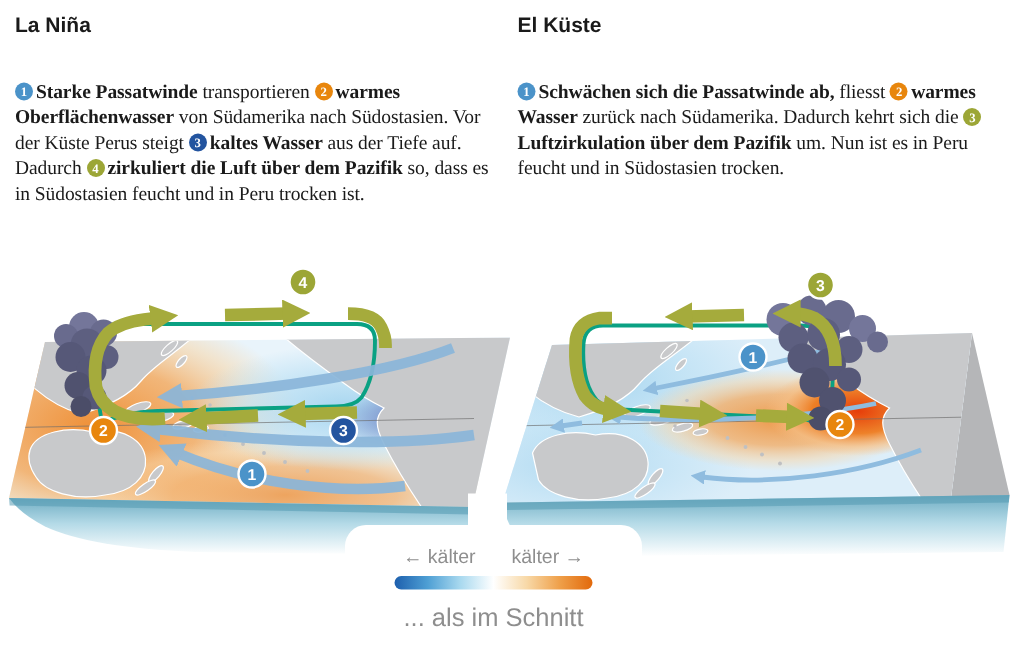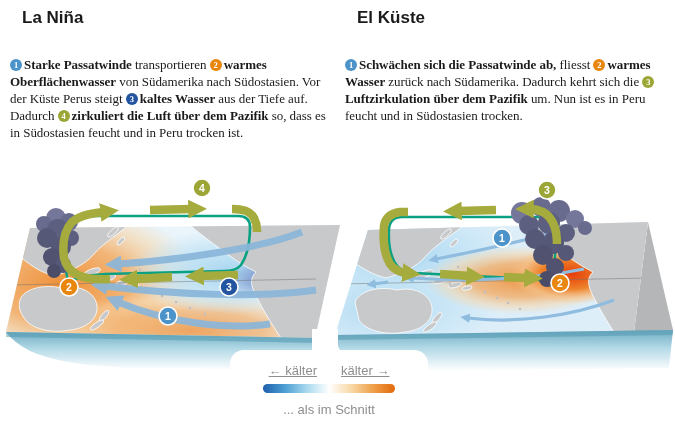--- a/index.html
+++ b/index.html
@@ -4,37 +4,37 @@
 <style>
   html,body{margin:0;padding:0;}
   body{
     width:675px;height:432px;background:#ffffff;position:relative;overflow:hidden;
     font-family:"Liberation Sans",sans-serif;color:#1a1a1a;
   }
   .canvas{position:absolute;inset:0;}
   .col{position:absolute;top:8px;width:326px;}
   .col.left{left:10px;}
   .col.right{left:345px;width:324px;}
-  .panel-title{font-size:17px;font-weight:bold;margin:0 0 28px 12px;letter-spacing:0;}
+  .panel-title{font-size:14px;font-weight:bold;margin:0 0 28px 0;letter-spacing:0;}
   .desc{font-size:13px;line-height:17px;margin:0;letter-spacing:-0.05px;font-family:Liberation Serif, serif;}
   .desc .b{font-weight:bold;}
   .badge{
     display:inline-block;width:12px;height:12px;border-radius:50%;
     color:#fff;font-size:8.5px;font-weight:bold;text-align:center;line-height:12px;
     vertical-align:1px;margin:0 2px 0 0;
   }
   .diagram{position:absolute;left:0;top:172px;width:675px;height:260px;}
   .legend-stem{position:absolute;left:312px;top:329px;width:26px;height:24px;background:#fff;z-index:5;}
   .legend{
     position:absolute;left:230px;top:350px;width:198px;height:76px;background:#fff;
     border-radius:14px;z-index:6;
   }
-  .legend-labels{display:flex;justify-content:center;gap:24px;margin-top:13px;font-size:13px;color:#8e8e8e;text-decoration:underline;}
+  .legend-labels{display:flex;justify-content:center;gap:24px;margin-top:13px;font-size:13px;color:#8e8e8e;}
   .scale-bar{width:132px;height:9px;border-radius:5px;margin:6px auto 0 auto;background:#ccc;}
-  .legend-caption{text-align:center;font-size:13px;color:#8e8e8e;margin-top:9px;}
+  .legend-caption{text-align:center;font-size:17px;color:#8e8e8e;margin-top:9px;}
   svg text.bnum{font-family:"Liberation Sans",sans-serif;font-size:10.5px;font-weight:bold;fill:#fff;text-anchor:middle;}
 </style>
 </head>
 <body>
 
 <div class="canvas">
 
   <section class="col left">
     <h3 class="panel-title">La Niña</h3>
     <p class="desc"><span class="badge" style="background: rgb(75, 147, 201);">1</span><span class="b">Starke Passatwinde</span><span> transportieren </span><span class="badge" style="background: rgb(232, 134, 13);">2</span><span class="b">warmes Oberflächenwasser</span><span> von Südamerika nach Südostasien. Vor der Küste Perus steigt </span><span class="badge" style="background: rgb(35, 84, 159);">3</span><span class="b">kaltes Wasser</span><span> aus der Tiefe auf. Dadurch </span><span class="badge" style="background: rgb(156, 166, 54);">4</span><span class="b">zirkuliert die Luft über dem Pazifik</span><span> so, dass es in Südostasien feucht und in Peru trocken ist.</span></p>

